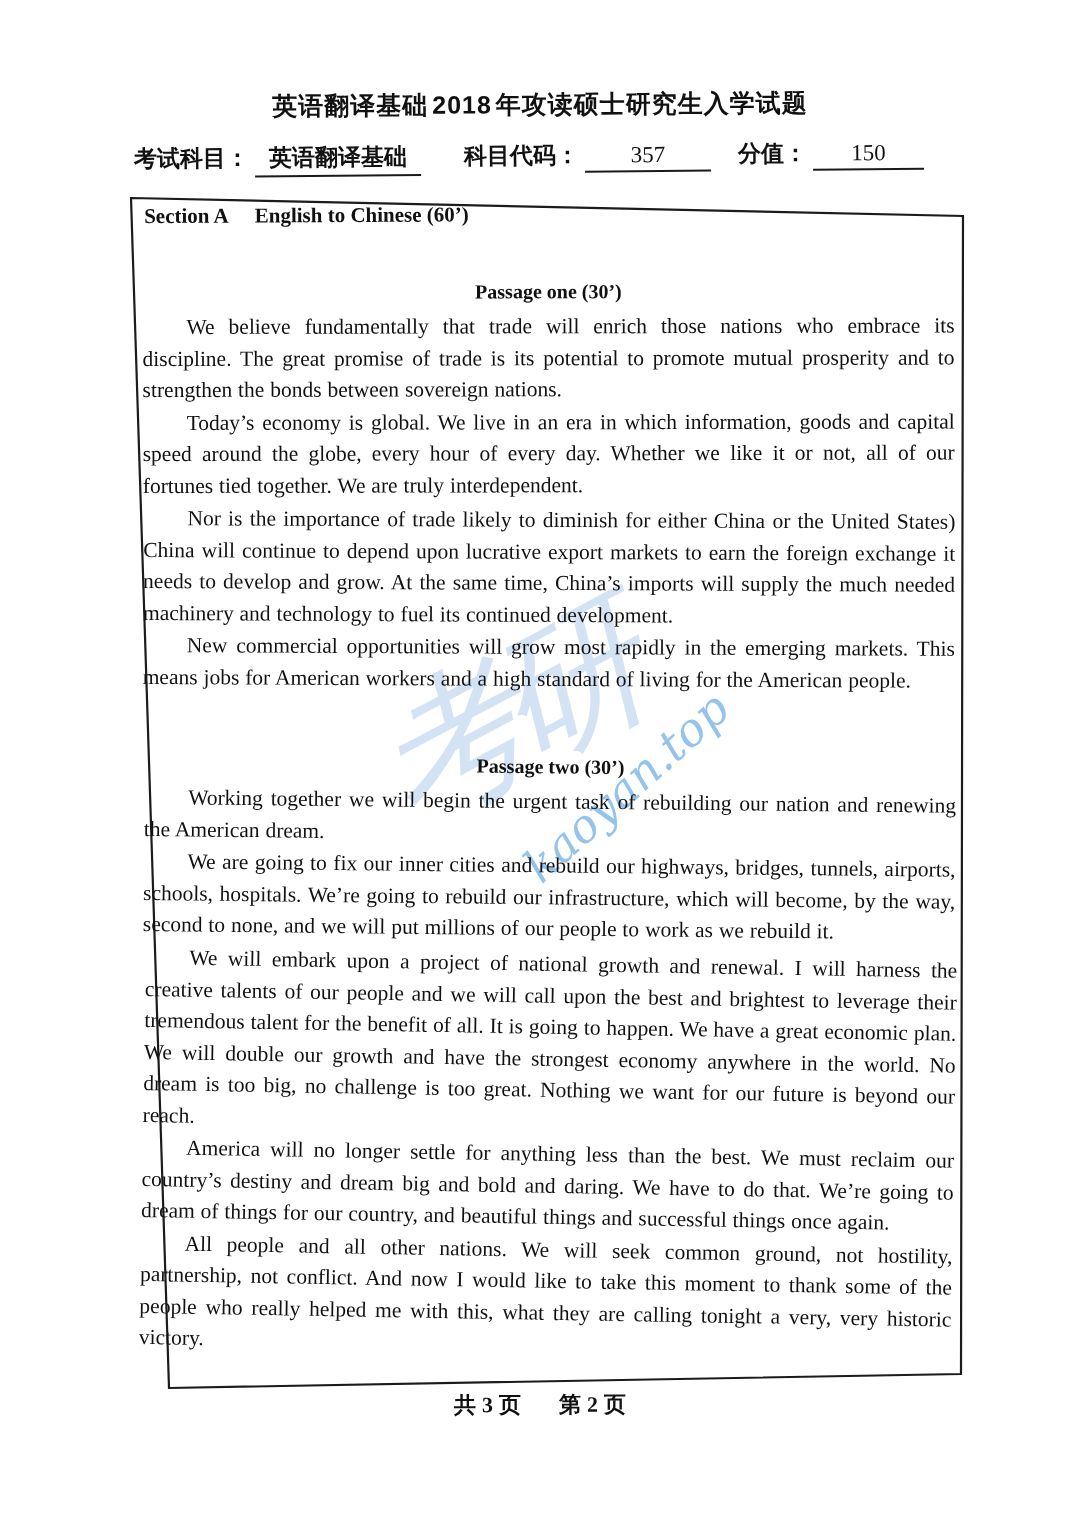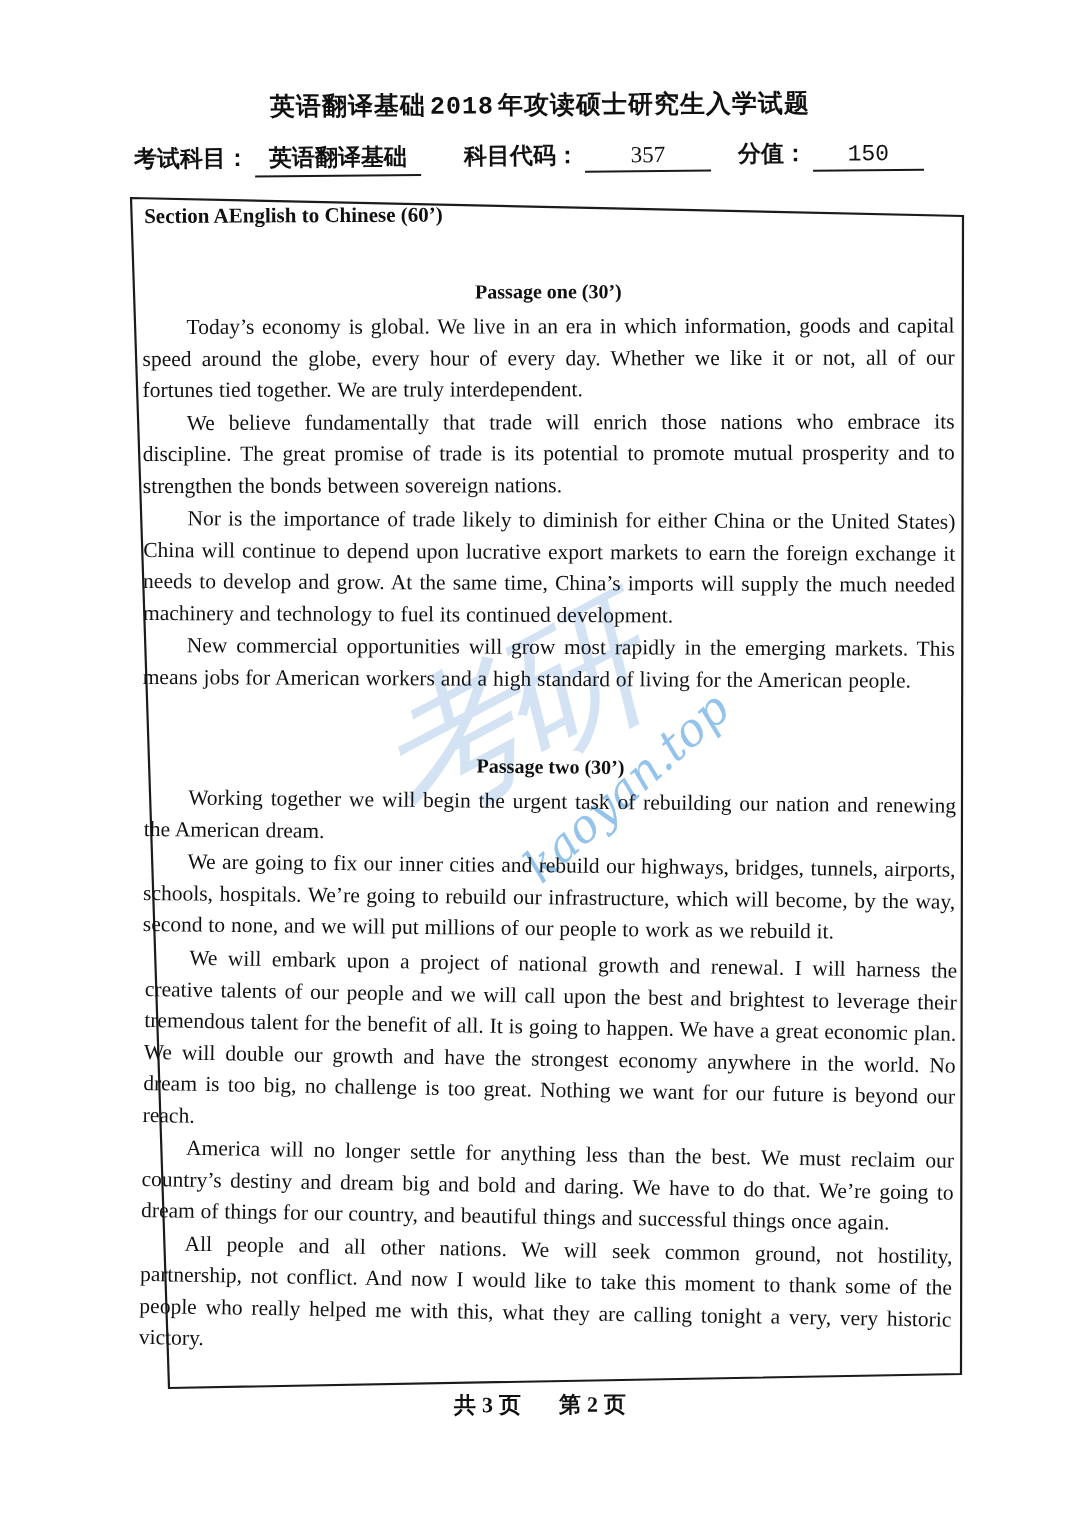--- a/index.html
+++ b/index.html
@@ -29,21 +29,21 @@
     top: 88px;
     left: 0;
     width: 1080px;
     text-align: center;
     font-family: "Liberation Serif", "DejaVu Serif", serif;
     font-weight: bold;
     font-size: 25px;
     letter-spacing: 1px;
     transform: rotate(-0.35deg);
   }
-  .doc-title .num { font-family: Liberation Mono, monospace; padding: 0 4px; margin-top: 8px; }
+  .doc-title .num { font-family: Liberation Sans, sans-serif; padding: 0 4px; margin-top: 8px; }
 
   .meta-row {
     position: absolute;
     top: 140px;
     left: 134px;
     width: 830px;
     height: 46px;
     font-size: 23px;
     font-weight: bold;
     transform: rotate(-0.5deg);
@@ -57,21 +57,21 @@
     border-bottom: 2px solid #1a1a1a;
     padding: 0 8px 2px 8px;
     margin-left: 6px;
     font-weight: normal;
   }
   .meta-subject { left: 0; }
   .meta-subject .meta-value { min-width: 150px; font-weight: bold; }
   .meta-code { left: 330px; }
   .meta-code .meta-value { min-width: 110px; }
   .meta-score { left: 604px; }
-  .meta-score .meta-value { min-width: 95px; border-bottom-color: #1a1a1a; font-family: Liberation Mono, monospace; }
+  .meta-score .meta-value { min-width: 95px; border-bottom-color: #1a1a1a; }
 
   
   .frame {
     position: absolute;
     left: 131px;
     top: 190px;
     width: 830px;
     height: 1195px;
   }
   .frame svg { position: absolute; left: -6px; top: -6px; overflow: visible; }
@@ -86,21 +86,21 @@
     transform: rotate(-0.28deg);
     transform-origin: left top;
   }
 
   .section-head {
     font-size: 21px;
     font-weight: bold;
     margin: 8px 0 0 2px;
     white-space: nowrap;
   }
-  .section-head .sa-label { }
+  .section-head .sa-label { margin-right: 26px; }
 
   .passage-head {
     text-align: center;
     font-size: 20px;
     font-weight: bold;
     margin: 52px 0 8px 0;
   }
   .passage-head.second { margin-top: 58px; }
 
   p.para {
@@ -199,22 +199,22 @@
   <div class="watermark wm-url">kaoyan.top</div>
 
   <div class="content">
 
     <div class="section-head">
       <span class="sa-label">Section A</span><span>English to Chinese (60’)</span>
     </div>
 
     <div class="block-1">
       <div class="passage-head">Passage one (30’)</div>
+      <p class="para">We believe fundamentally that trade will enrich those nations who embrace its discipline. The great promise of trade is its potential to promote mutual prosperity and to strengthen the bonds between sovereign nations.</p>
       <p class="para">Today’s economy is global. We live in an era in which information, goods and capital speed around the globe, every hour of every day. Whether we like it or not, all of our fortunes tied together. We are truly interdependent.</p>
-      <p class="para">We believe fundamentally that trade will enrich those nations who embrace its discipline. The great promise of trade is its potential to promote mutual prosperity and to strengthen the bonds between sovereign nations.</p>
     </div>
     <div class="block-2">
       <p class="para">Nor is the importance of trade likely to diminish for either China or the United States) China will continue to depend upon lucrative export markets to earn the foreign exchange it needs to develop and grow. At the same time, China’s imports will supply the much needed machinery and technology to fuel its continued development.</p>
       <p class="para">New commercial opportunities will grow most rapidly in the emerging markets. This means jobs for American workers and a high standard of living for the American people.</p>
     </div>
 
     <div class="block-3">
       <div class="passage-head second">Passage two (30’)</div>
       <p class="para">Working together we will begin the urgent task of rebuilding our nation and renewing the American dream.</p>
       <p class="para">We are going to fix our inner cities and rebuild our highways, bridges, tunnels, airports, schools, hospitals. We’re going to rebuild our infrastructure, which will become, by the way, second to none, and we will put millions of our people to work as we rebuild it.</p>

